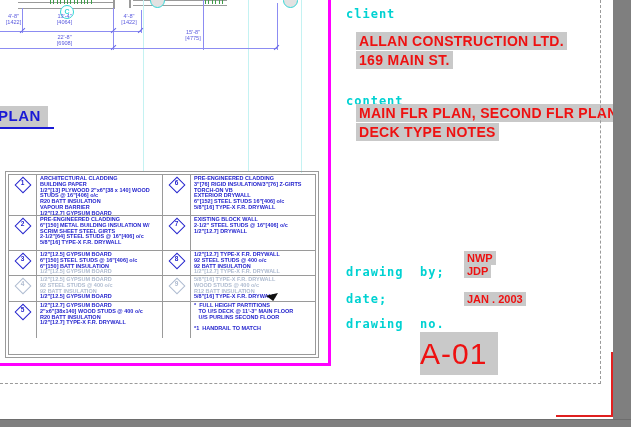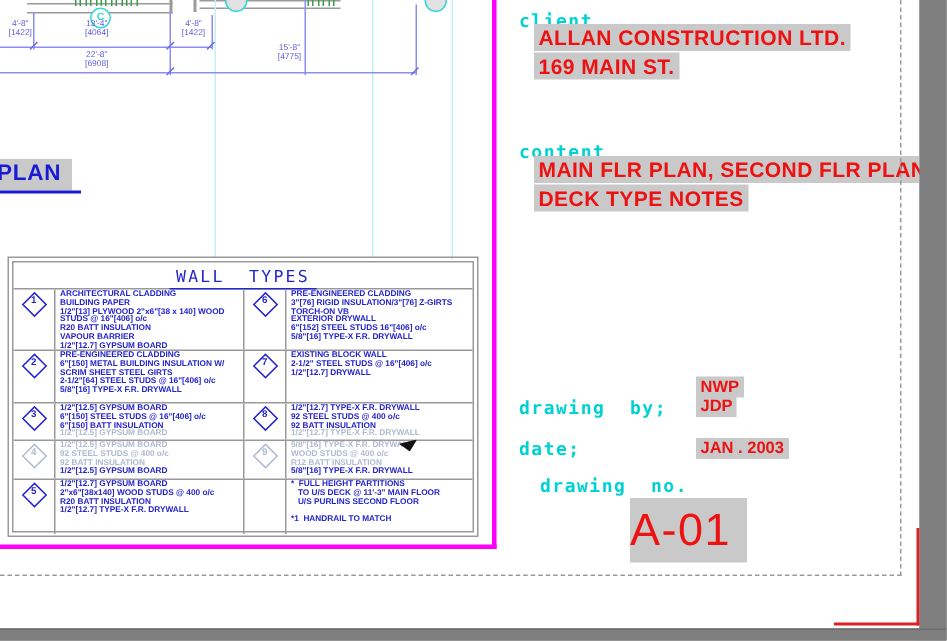--- a/index.html
+++ b/index.html
@@ -136,23 +136,20 @@
       <div class="abs" id="plan-title-box" style="left:-2px;top:106px;width:50px;height:21px;">
         <span id="plan-title">PLAN</span>
       </div>
       <div class="abs" id="plan-underline" style="left:-2px;top:127px;width:56px;height:2px;"></div>
     </div>
 
     <div class="abs mag" style="left:328px;top:0;width:3px;height:366px;"></div>
     <div class="abs mag" style="left:0;top:363px;width:331px;height:3px;"></div>
 
     <div class="abs" id="wtable">
-      <div id="wt-title-row">
-        <span id="wt-title">WALL  TYPES</span>
-      </div>
       <div id="wt-rows">
           <div class="wt-row" style="height: 41px;">
             <div class="wt-sym">
               <div class="dwrap">
                 <div class="dsq"></div>
                 <div class="dnum">1</div>
               </div>
             </div>
             <div class="wt-txt">
               <div class="wt-line">ARCHITECTURAL CLADDING</div>
@@ -277,21 +274,21 @@
               <div class="wt-line"> </div>
               <div class="wt-line">*1  HANDRAIL TO MATCH</div>
             </div>
           </div>
         </div>
     </div>
 
     <div class="abs" id="cursor" style="left:266px;top:293px;"></div>
 
     <div class="abs cyan" style="left:346px;top:7px;">client</div>
-    <div class="abs" style="left:356px;top:16px;">
+    <div class="abs" style="left:356px;top:32px;">
       <span class="redline">ALLAN CONSTRUCTION LTD.</span><br>
       <span class="redline">169 MAIN ST.</span><br>
     </div>
 
     <div class="abs cyan" style="left:346px;top:94px;">content</div>
     <div class="abs" style="left:356px;top:104px;">
       <span class="redline">MAIN FLR PLAN, SECOND FLR PLAN,</span><br>
       <span class="redline">DECK TYPE NOTES</span>
     </div>
 
@@ -302,21 +299,21 @@
     <div class="abs cyan" style="left:346px;top:265px;">drawing  by;</div>
     <div class="abs" style="left:464px;top:261px;">
       <span class="redsmall">JDP</span>
     </div>
 
     <div class="abs cyan" style="left:346px;top:292px;">date;</div>
     <div class="abs" style="left:464px;top:289px;">
       <span class="redsmall">JAN . 2003</span>
     </div>
 
-    <div class="abs cyan" style="left:346px;top:317px;margin-left:14px;">drawing  no.</div>
+    <div class="abs cyan" style="left:346px;top:317px;">drawing  no.</div>
     <div class="abs" id="dwgno-box">
       <span id="dwgno">A-01</span>
     </div>
 
     <div class="abs dashv" style="left:600px;top:0;width:1px;height:384px;"></div>
     <div class="abs dashh" style="left:0;top:383px;width:601px;height:1px;"></div>
 
     <div class="abs redseg" style="left:611px;top:352px;width:2px;height:65px;"></div>
     <div class="abs redseg" style="left:556px;top:415px;width:57px;height:2px;"></div>
   </div>

